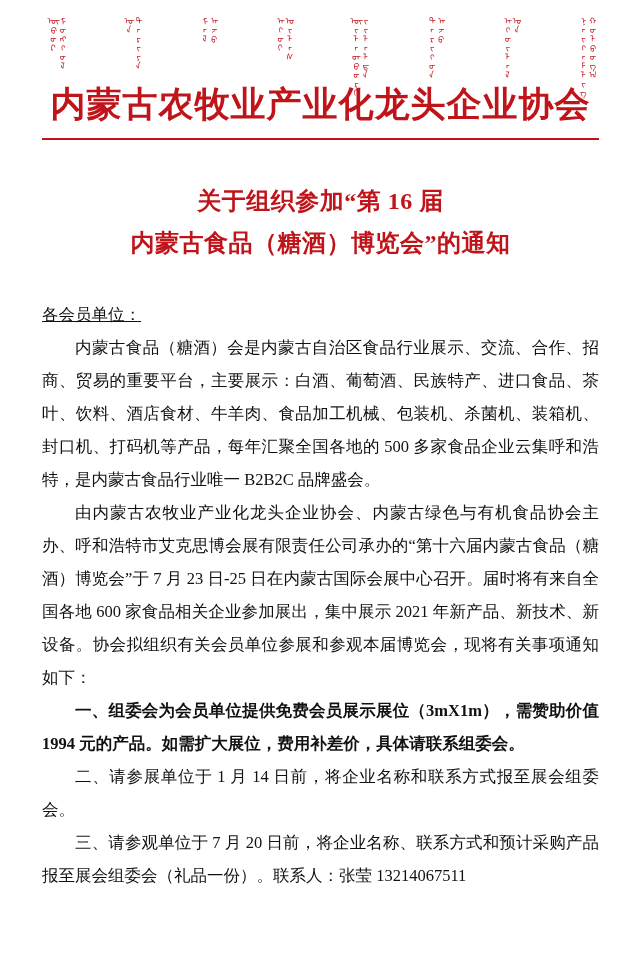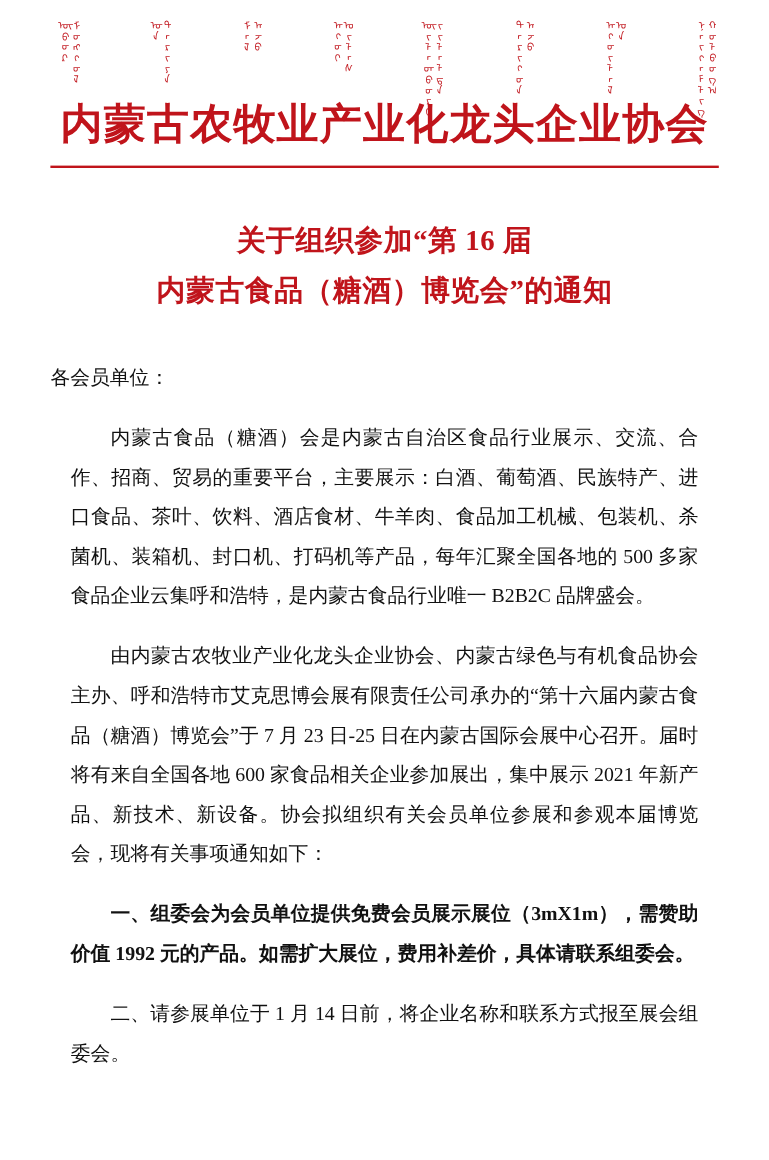--- a/index.html
+++ b/index.html
@@ -78,23 +78,24 @@
   
   .body-text {
     margin-top: 34px;
     font-size: 16.5px;
     line-height: 2.0;
     color: #111;
     text-align: justify;
   }
   .salutation {
     margin: 0 0 2px 0;
+    text-decoration: underline;
   }
   .para {
-    margin: 17px;
+    margin: 0;
     text-indent: 2em;
   }
   .para.bold {
     font-weight: bold;
   }
   .plain {
     margin: 0;
     text-indent: 0;
   }
 </style>
@@ -128,17 +129,18 @@
 
   <div class="doc-title">
     <span class="line">关于组织参加“第 16 届</span>
     <span class="line">内蒙古食品（糖酒）博览会”的通知</span>
   </div>
 
   <div class="body-text">
     <p class="plain salutation">各会员单位：</p>
     <p class="para">内蒙古食品（糖酒）会是内蒙古自治区食品行业展示、交流、合作、招商、贸易的重要平台，主要展示：白酒、葡萄酒、民族特产、进口食品、茶叶、饮料、酒店食材、牛羊肉、食品加工机械、包装机、杀菌机、装箱机、封口机、打码机等产品，每年汇聚全国各地的 500 多家食品企业云集呼和浩特，是内蒙古食品行业唯一 B2B2C 品牌盛会。</p>
     <p class="para">由内蒙古农牧业产业化龙头企业协会、内蒙古绿色与有机食品协会主办、呼和浩特市艾克思博会展有限责任公司承办的“第十六届内蒙古食品（糖酒）博览会”于 7 月 23 日-25 日在内蒙古国际会展中心召开。届时将有来自全国各地 600 家食品相关企业参加展出，集中展示 2021 年新产品、新技术、新设备。协会拟组织有关会员单位参展和参观本届博览会，现将有关事项通知如下：</p>
-    <p class="para bold">一、组委会为会员单位提供免费会员展示展位（3mX1m），需赞助价值 1992 元的产品。如需扩大展位，费用补差价，具体请联系组委会。</p>
+    <p class="para bold">一、组委会为会员单位提供免费会员展示展位（3mX1m），需赞助价值 1994 元的产品。如需扩大展位，费用补差价，具体请联系组委会。</p>
     <p class="para">二、请参展单位于 1 月 14 日前，将企业名称和联系方式报至展会组委会。</p>
+    <p class="para">三、请参观单位于 7 月 20 日前，将企业名称、联系方式和预计采购产品报至展会组委会（礼品一份）。联系人：张莹 13214067511</p>
   </div>
 
 </div>
 
 </body></html>

